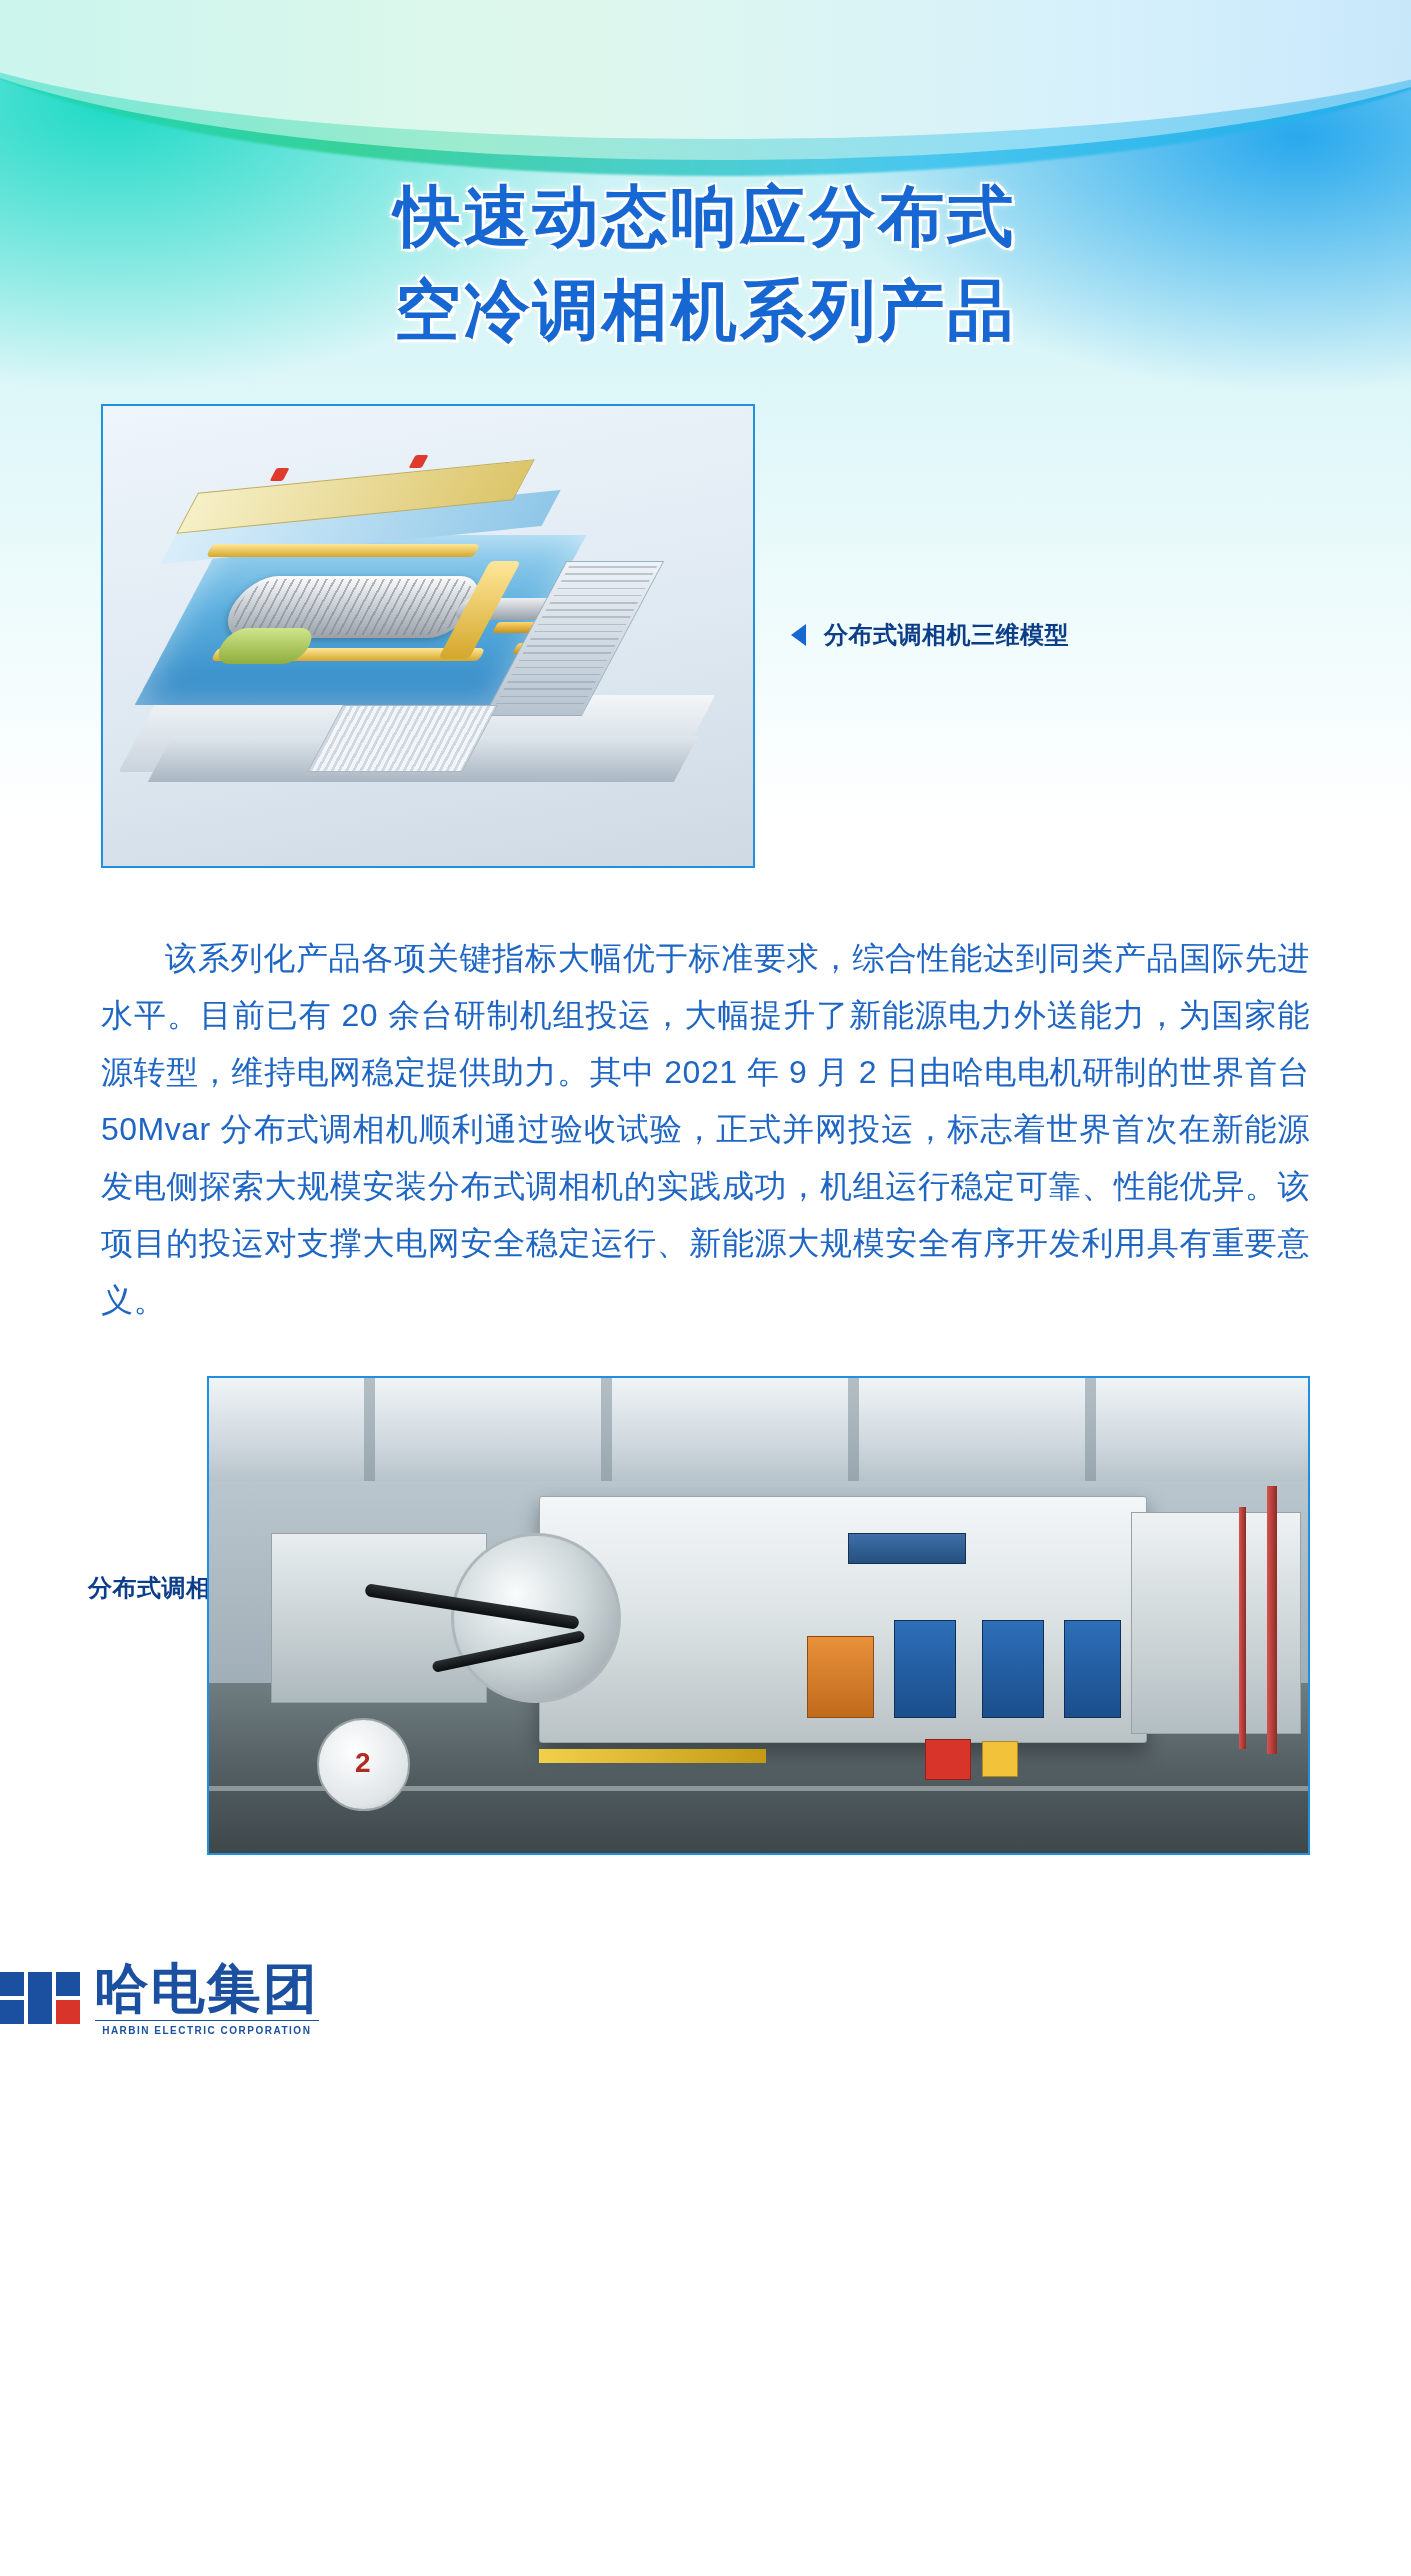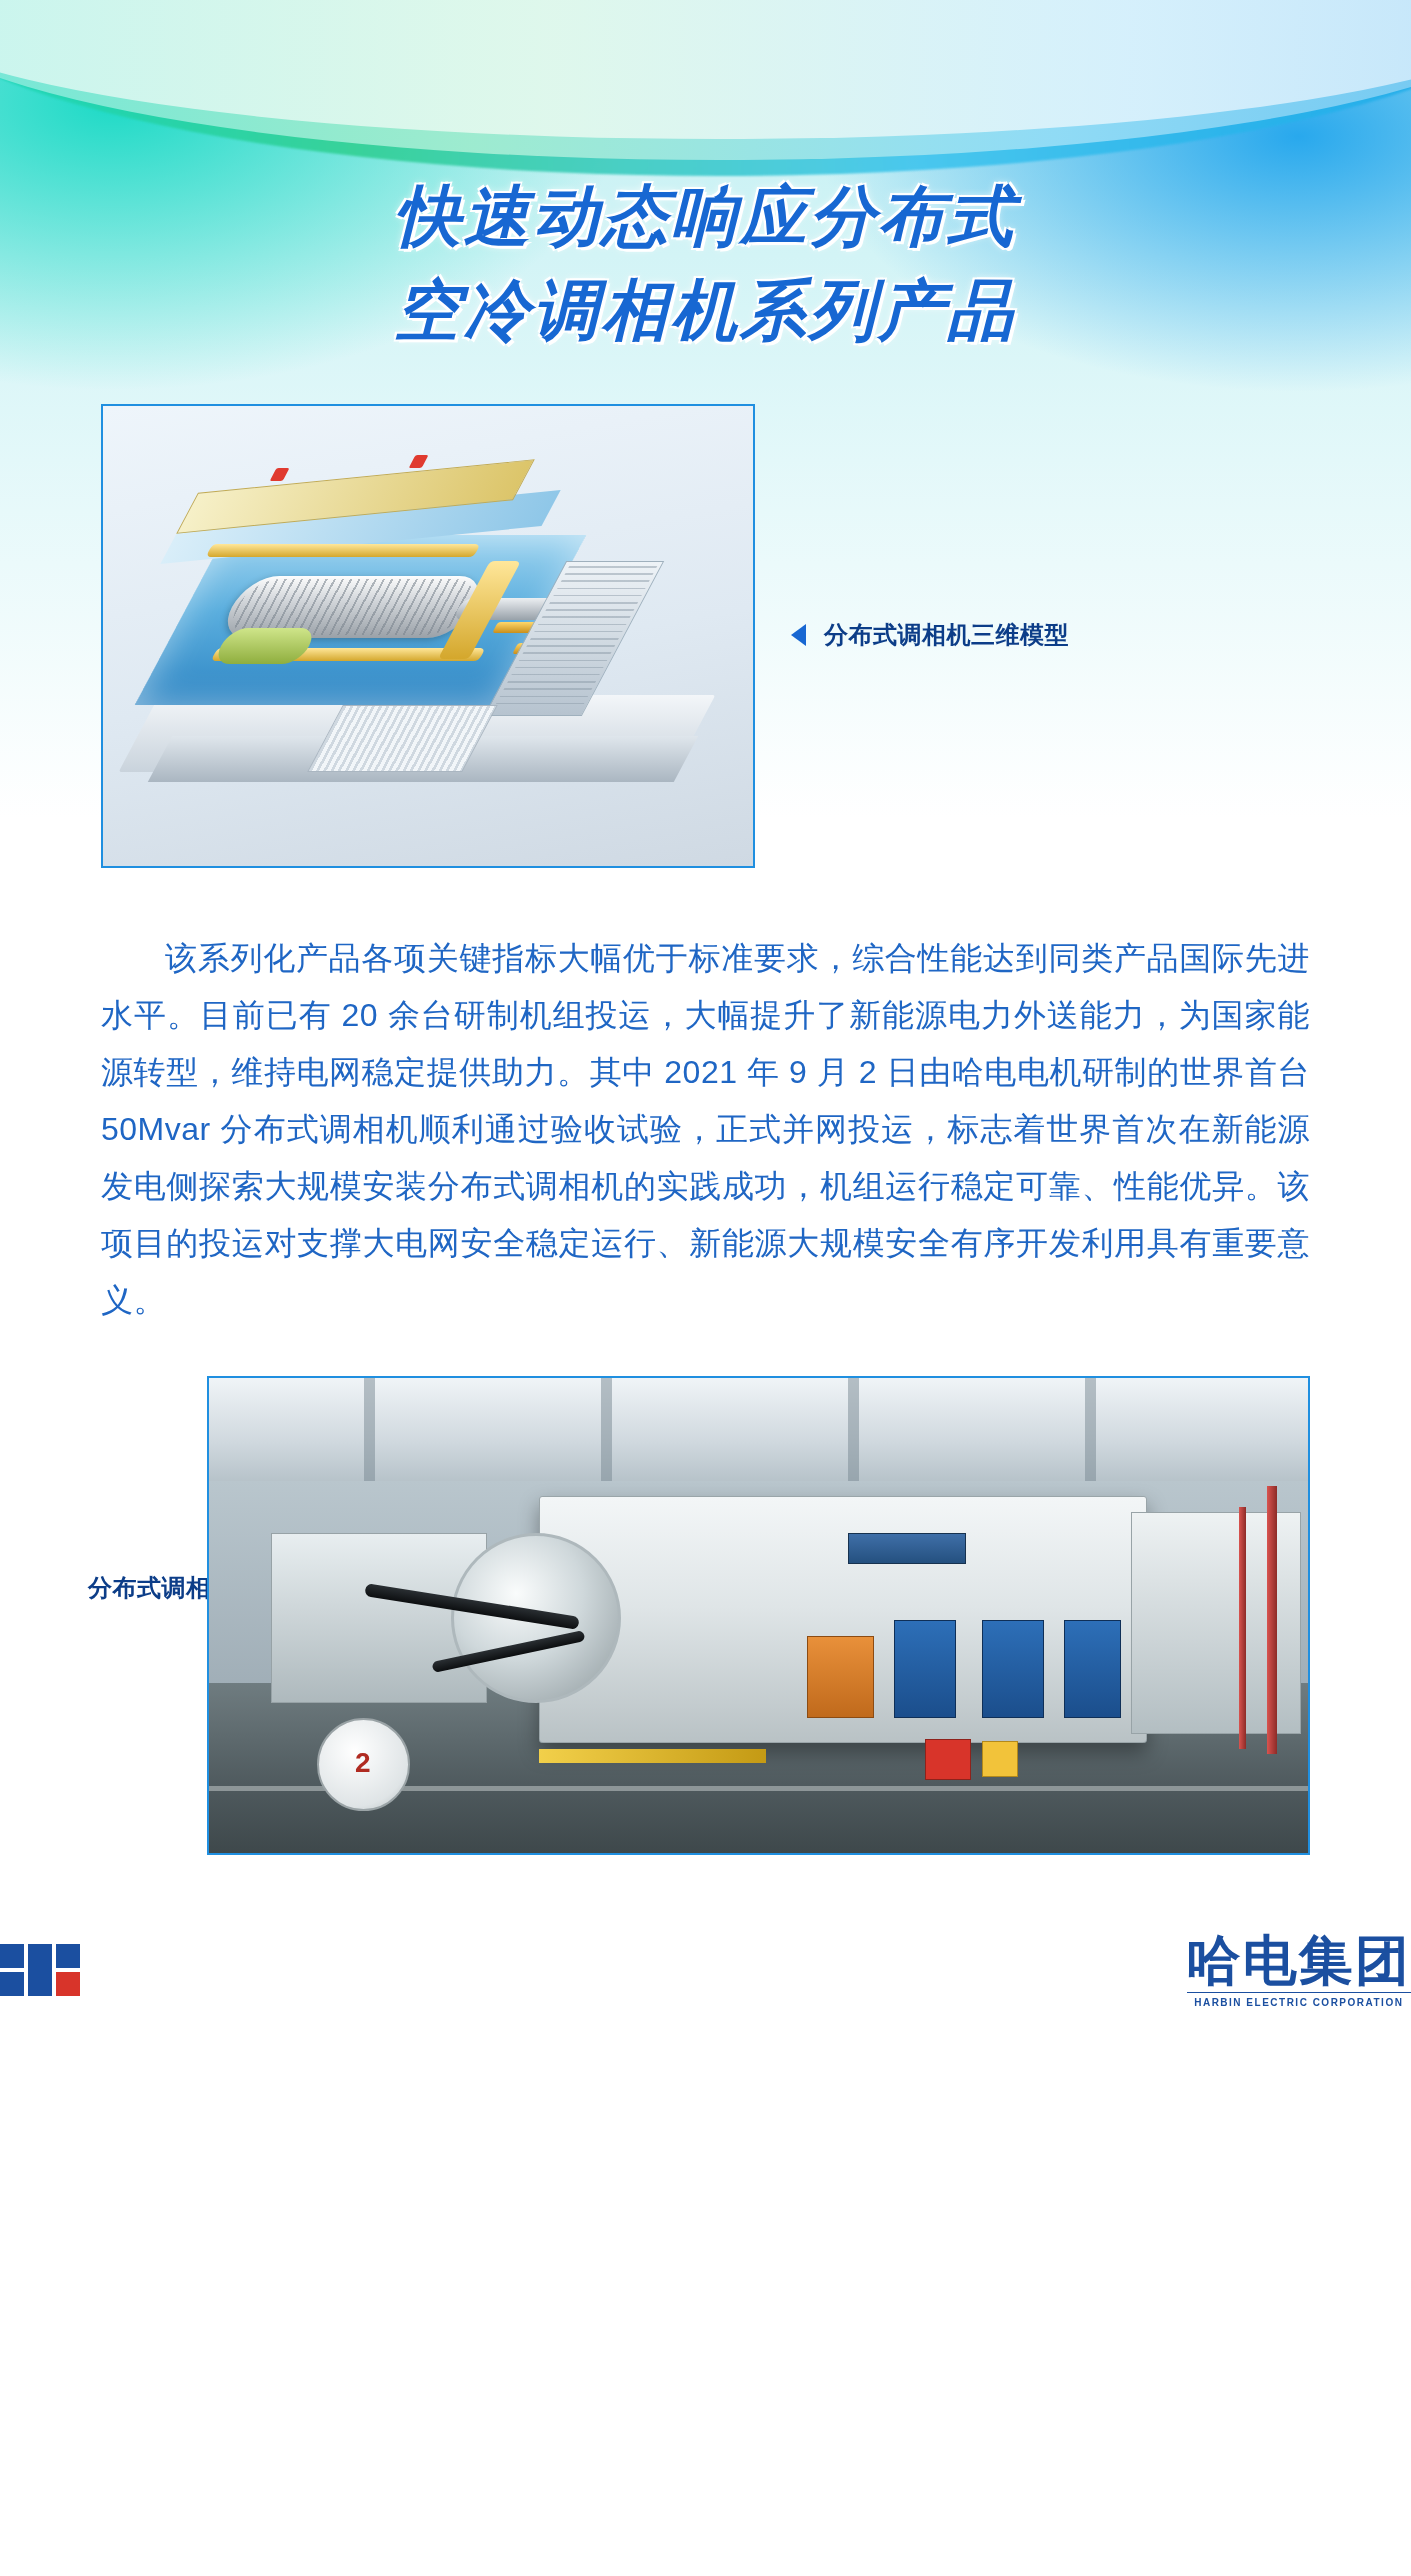--- a/index.html
+++ b/index.html
@@ -36,21 +36,20 @@
 
   .content { position: relative; z-index: 5; }
 
   .title-block {
     text-align: center;
     padding-top: 170px;
   }
   .title-line {
     font-size: 66px;
     font-weight: 700;
-    font-style: italic;
     letter-spacing: 3.1px;
     line-height: 1.42;
     color: #1767d2;
     text-shadow:
       3.1px 3.1px 0 #ffffff,
       -2.1px -2.1px 0 #ffffff,
       2.1px -2.1px 0 #ffffff,
       -2.1px 2.1px 0 #ffffff,
       0 0 8.2px rgba(255,255,255,0.9);
     font-family: "Liberation Sans", sans-serif;
@@ -202,23 +201,23 @@
   .gauge-num { position:absolute; left:146px; top:369px; font-size:28px; font-weight:700; color:#b02b21; }
   .pipe-red { position:absolute; right:31px; top:108px; width:10.3px; height:268px; background:linear-gradient(90deg,#d9534f,#8d2b27); }
   .pipe-red2 { position:absolute; right:62px; top:129px; width:7.2px; height:242px; background:linear-gradient(90deg,#d9534f,#8d2b27); }
   .sign-red { position:absolute; left:716px; top:361px; width:46px; height:41px; background:#d8342a; border:1.5px solid #8e221b; }
   .sign-yellow { position:absolute; left:773px; top:363px; width:36px; height:36px; background:#f2c33a; border:1.5px solid #b3891b; }
   .label-plate { position:absolute; left:639px; top:155px; width:118px; height:31px;
      background:linear-gradient(180deg,#3f6fa8,#24507f); border:1px solid #17324f; }
   .yellow-bar { position:absolute; left:330px; top:371px; width:227px; height:13.4px; background:linear-gradient(90deg,#f2d04a,#c49a14); }
 
   .logo-block {
-    margin-top: 77px;
+    margin-top: 105px;
     display: flex;
-    justify-content: space-between;
+    justify-content: flex-start;
     align-items: center;
     gap: 14.4px;
   }
   .logo-mark { display: flex; gap: 4.1px; }
   .lm-col { display: flex; flex-direction: column; gap: 4.1px; }
   .lm-sq { width: 24px; height: 24px; background: #1b4fa0; }
   .lm-sq.red { background: #d8342a; }
   .lm-sq.wide { width: 24px; height: 52px; }
   .logo-text-wrap { display: flex; flex-direction: column; align-items: flex-start; }
   .logo-cn { font-size: 54px; font-weight: 700; color: #1b4fa0; letter-spacing: 2.1px; line-height: 1.05; }

